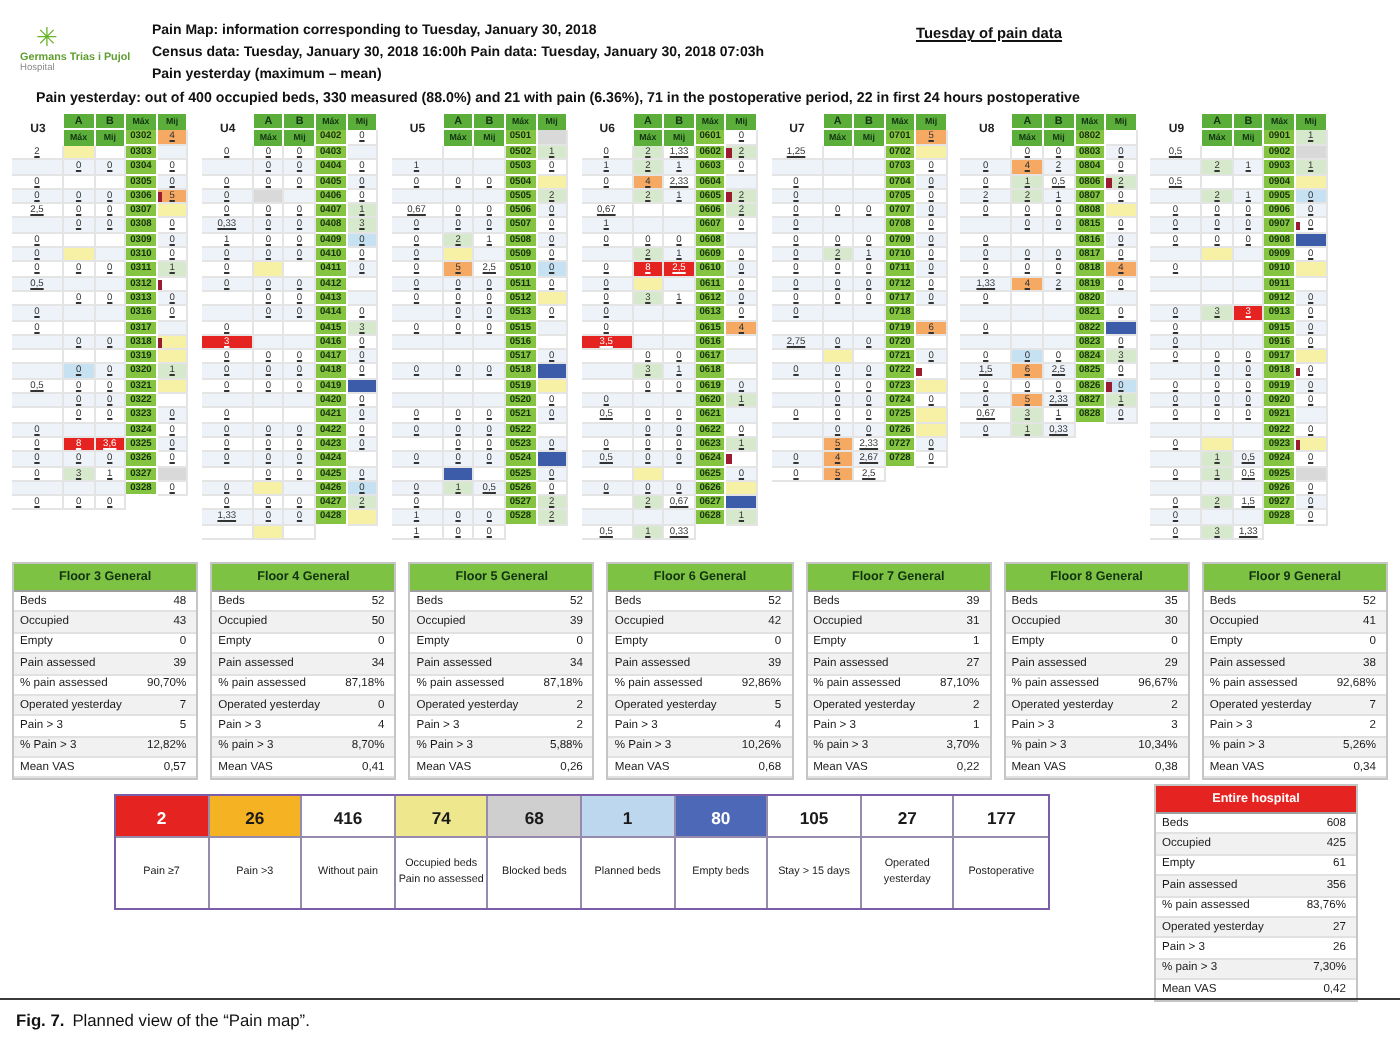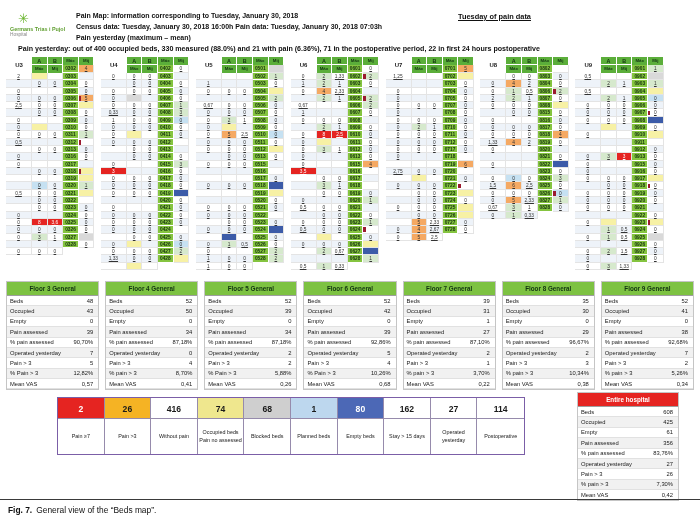--- a/index.html
+++ b/index.html
@@ -1297,23 +1297,23 @@
   </div>
 
 <div id="legend">
     <div class="lg-v" style="background:#e52421;color:#ffffff">2</div>
     <div class="lg-v" style="background:#f5b324;color:#1a1a1a">26</div>
     <div class="lg-v" style="background:#ffffff;color:#1a1a1a">416</div>
     <div class="lg-v" style="background:#efe78e;color:#1a1a1a">74</div>
     <div class="lg-v" style="background:#cfcfcf;color:#1a1a1a">68</div>
     <div class="lg-v" style="background:#bdd7ee;color:#1a1a1a">1</div>
     <div class="lg-v" style="background:#4c68b6;color:#ffffff">80</div>
-    <div class="lg-v" style="background:#ffffff;color:#1a1a1a">162</div>
+    <div class="lg-v" style="background:#ffffff;color:#1a1a1a">105</div>
     <div class="lg-v" style="background:#ffffff;color:#1a1a1a">27</div>
-    <div class="lg-v last" style="background:#ffffff;color:#1a1a1a">114</div>
+    <div class="lg-v last" style="background:#ffffff;color:#1a1a1a">177</div>
     <div class="lg-l">Pain ≥7</div>
     <div class="lg-l">Pain &gt;3</div>
     <div class="lg-l">Without pain</div>
     <div class="lg-l">Occupied beds Pain no assessed</div>
     <div class="lg-l">Blocked beds</div>
     <div class="lg-l">Planned beds</div>
     <div class="lg-l">Empty beds</div>
     <div class="lg-l">Stay &gt; 15 days</div>
     <div class="lg-l">Operated yesterday</div>
     <div class="lg-l last">Postoperative</div>
@@ -1353,14 +1353,14 @@
       <span class="fl">% pain &gt; 3</span>
       <span class="fv">7,30%</span>
     </div>
     <div class="fr">
       <span class="fl">Mean VAS</span>
       <span class="fv">0,42</span>
     </div>
   </div>
 
 <div class="caption">
-  <b>Fig. 7.</b><span>General view of the “Beds map”.</span>
+  <b>Fig. 7.</b><span>Planned view of the “Pain map”.</span>
 </div>
 
 </body></html>

